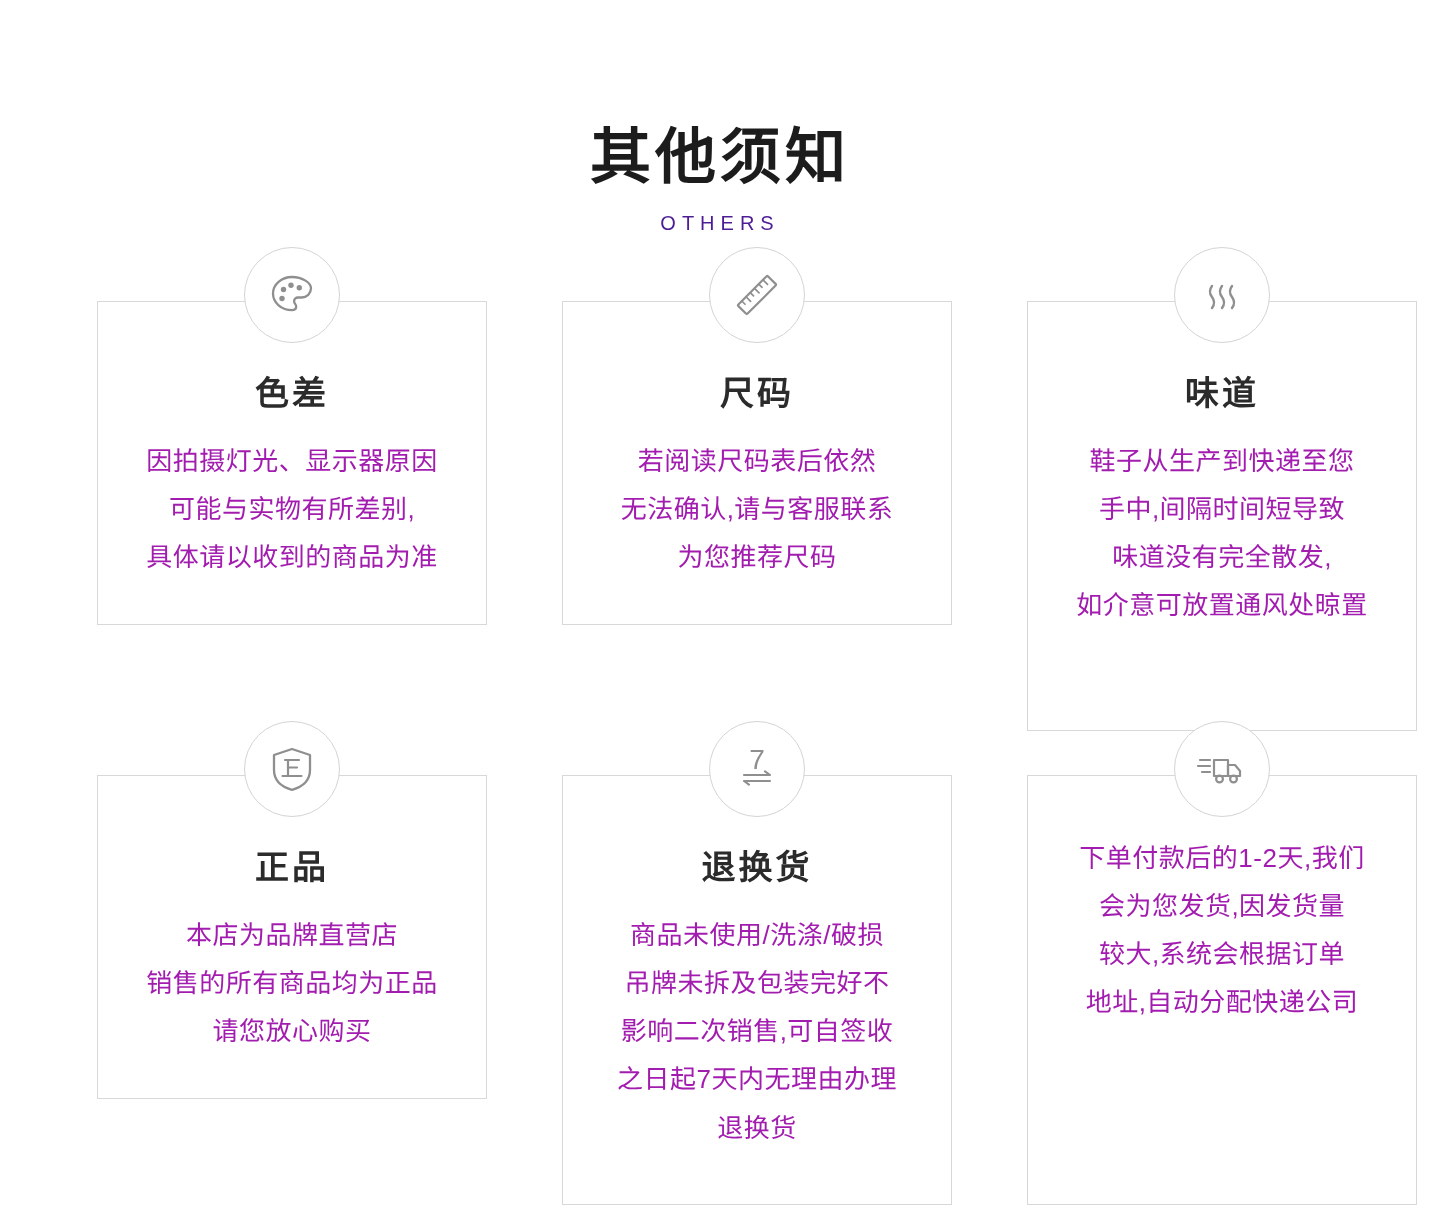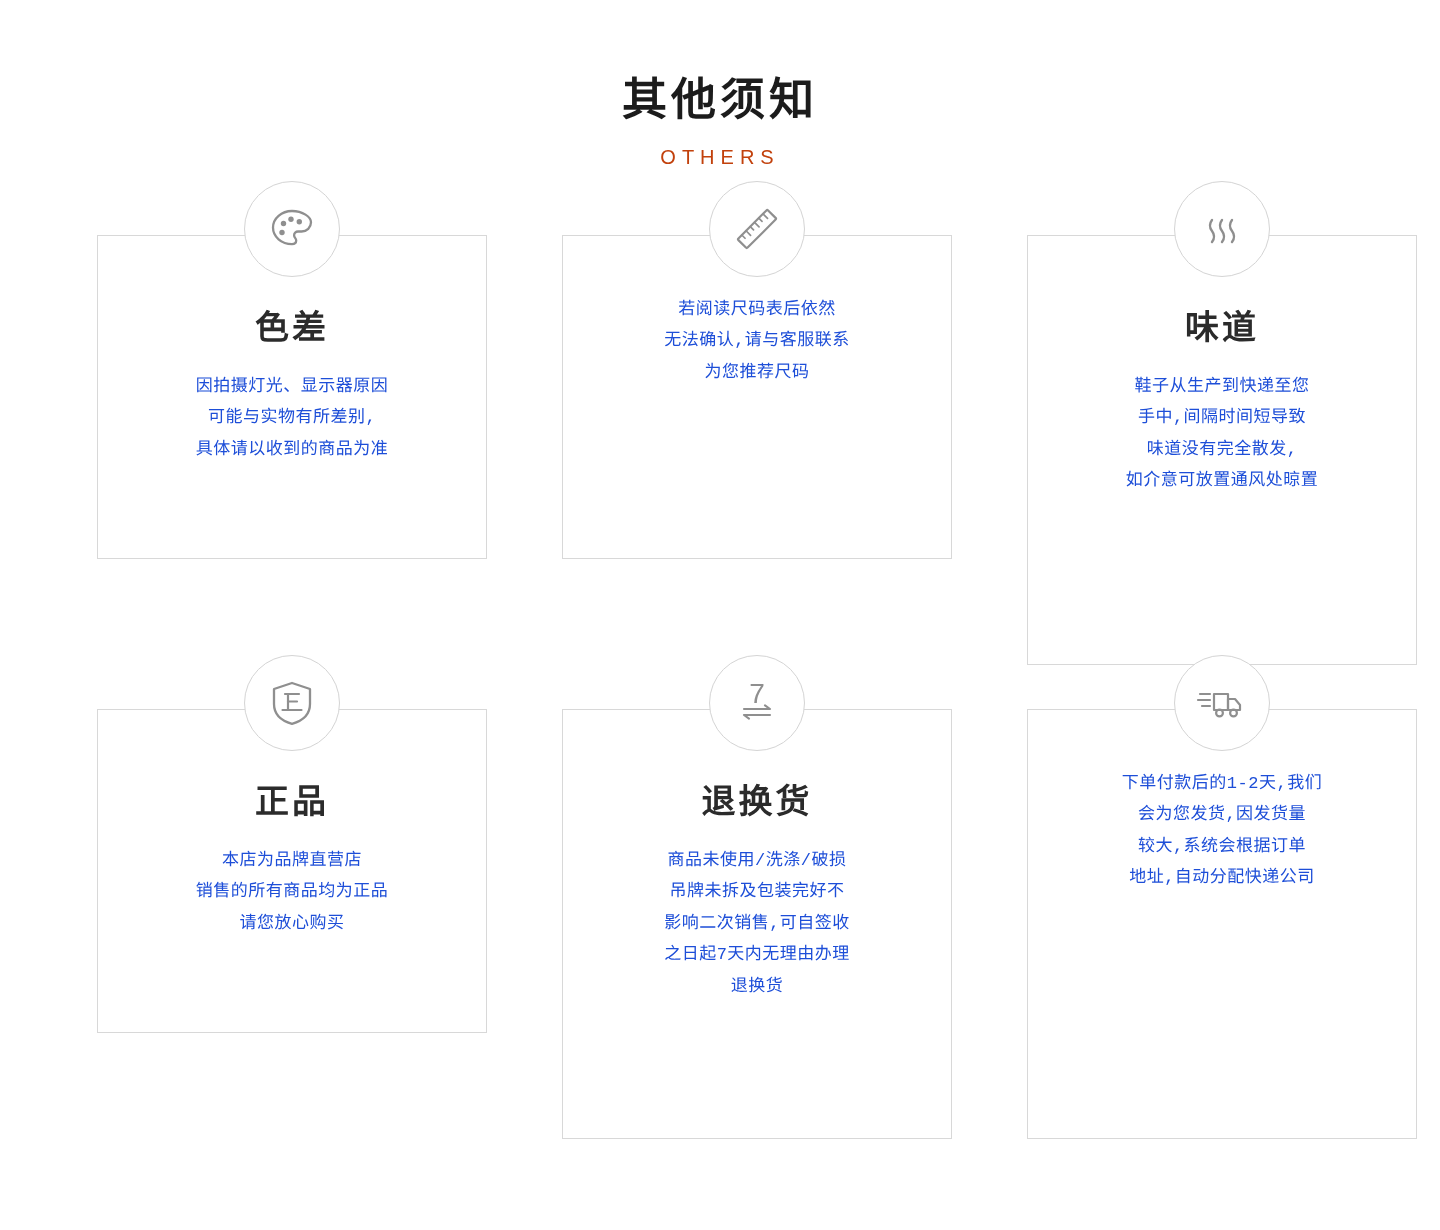--- a/index.html
+++ b/index.html
@@ -17,30 +17,31 @@
     width: 1440px;
     height: 1230px;
   }
 
   
   .header {
     text-align: center;
     padding-top: 74px;
   }
   .header-title {
-    font-size: 45px;
+    font-size: 61px;
     font-weight: bold;
     color: #1c1c1c;
     letter-spacing: 4px;
     line-height: 1.15;
+    margin-top: 48px;
   }
   .header-sub {
     margin-top: 20px;
     font-size: 20px;
-    color: #c2410c;
+    color: #4c1d95;
     letter-spacing: 6px;
     font-weight: normal;
   }
 
   
   .grid {
     margin: 0 auto;
     width: 1320px;
     padding-left: 37px;
     display: grid;
@@ -79,26 +80,25 @@
 
   .card-title {
     font-size: 34px;
     font-weight: bold;
     color: #2b2b2b;
     letter-spacing: 3px;
     margin-top: 6px;
     margin-bottom: 22px;
   }
   .card-body {
-    font-size: 17px;
+    font-size: 26px;
     line-height: 1.85;
-    color: #1d4ed8;
+    color: #a21caf;
     letter-spacing: 0.5px;
     white-space: pre-line;
-    font-family: Liberation Mono, monospace;
   }
 </style>
 </head>
 <body>
 
 <div class="page">
 
   <div class="header">
     <div class="header-title">其他须知</div>
     <div class="header-sub">OTHERS</div>
@@ -124,20 +124,21 @@
 
     <div class="card row1">
       <div class="badge">
         <svg width="54" height="54" viewBox="0 0 54 54" fill="none">
           <g transform="rotate(-45 27 27)">
             <rect x="6" y="20.5" width="42" height="13" rx="1.2" stroke="#8f8f8f" stroke-width="2.2"></rect>
             <path d="M12 20.5v4.6M18 20.5v6.4M24 20.5v4.6M30 20.5v6.4M36 20.5v4.6M42 20.5v6.4" stroke="#8f8f8f" stroke-width="1.7" stroke-linecap="round"></path>
           </g>
         </svg>
       </div>
+      <div class="card-title">尺码</div>
       <div class="card-body">若阅读尺码表后依然
 无法确认,请与客服联系
 为您推荐尺码</div>
     </div>
 
     <div class="card row2">
       <div class="badge">
         <svg width="50" height="50" viewBox="0 0 50 50" fill="none">
           <path d="M15 38c3-4 3-7 0-11s-3-7 0-11" stroke="#8f8f8f" stroke-width="2.4" stroke-linecap="round"></path>
           <path d="M25 38c3-4 3-7 0-11s-3-7 0-11" stroke="#8f8f8f" stroke-width="2.4" stroke-linecap="round"></path>

